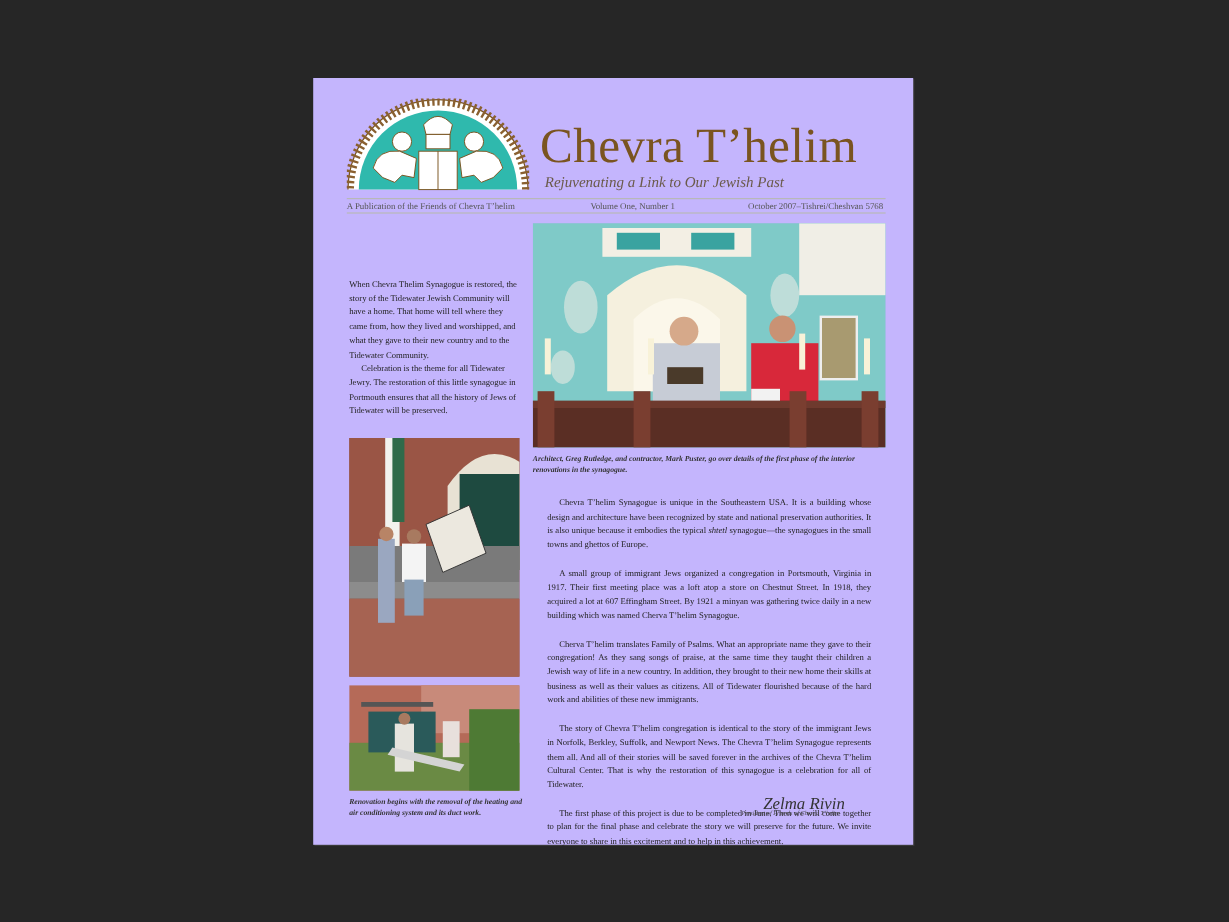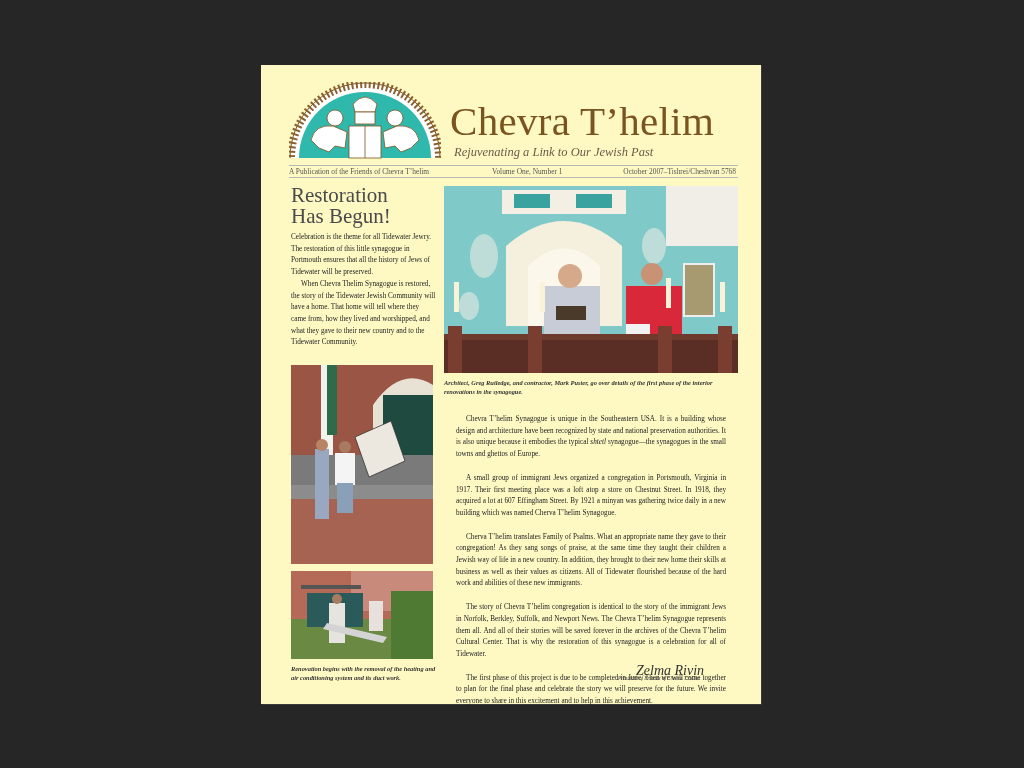--- a/index.html
+++ b/index.html
@@ -7,21 +7,21 @@
       width: 1024px; height: 768px;
       background: #262626;
       position: relative;
       overflow: hidden;
       font-family: "Liberation Serif", "DejaVu Serif", serif;
     }
     .page {
       position: absolute;
       left: 261px; top: 65px;
       width: 500px; height: 639px;
-      background: #fef9c3;
+      background: #c4b5fd;
       box-shadow: 1px 1px 0 #3a3a3a;
     }
     
     .logo {
       position: absolute; left: 28px; top: 17px;
       width: 152px; height: 78px;
     }
     .title {
       position: absolute; left: 189px; top: 34px;
       font-size: 41px; line-height: 44px;
@@ -129,28 +129,24 @@
   <div class="tagline">Rejuvenating a Link to Our Jewish Past</div>
 
   <div class="rule-top"></div>
   <div class="publine">
     <span class="pub-left">A Publication of the Friends of Chevra T’helim</span>
     <span class="pub-mid">Volume One, Number 1</span>
     <span class="pub-right">October 2007–Tishrei/Cheshvan 5768</span>
   </div>
   <div class="rule-bottom"></div>
 
-  <div class="headline">
-    <div>Restoration</div>
-    <div>Has Begun!</div>
-  </div>
 
   <div class="lead">
+    <p>When Chevra Thelim Synagogue is restored, the story of the Tidewater Jewish Community will have a home. That home will tell where they came from, how they lived and worshipped, and what they gave to their new country and to the Tidewater Community.</p>
     <p>Celebration is the theme for all Tidewater Jewry. The restoration of this little synagogue in Portmouth ensures that all the history of Jews of Tidewater will be preserved.</p>
-    <p>When Chevra Thelim Synagogue is restored, the story of the Tidewater Jewish Community will have a home. That home will tell where they came from, how they lived and worshipped, and what they gave to their new country and to the Tidewater Community.</p>
   </div>
 
   <svg class="photo photo-main" viewBox="0 0 294 187" preserveAspectRatio="none">
     <rect width="294" height="187" fill="#6ec4c4"></rect>
     <rect x="0" y="0" width="294" height="187" fill="#8fd0cc" opacity="0.5"></rect>
     <g fill="#d9e6e0" opacity="0.7">
       <ellipse cx="40" cy="70" rx="14" ry="22"></ellipse>
       <ellipse cx="210" cy="60" rx="12" ry="18"></ellipse>
       <ellipse cx="25" cy="120" rx="10" ry="14"></ellipse>
     </g>

